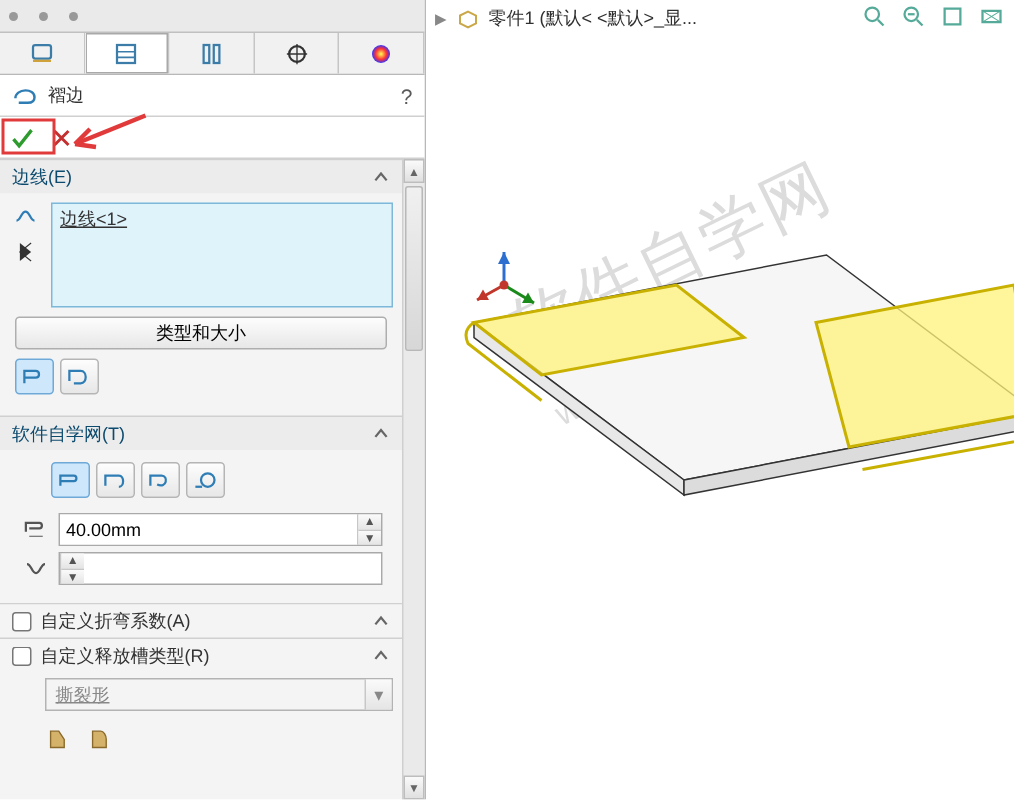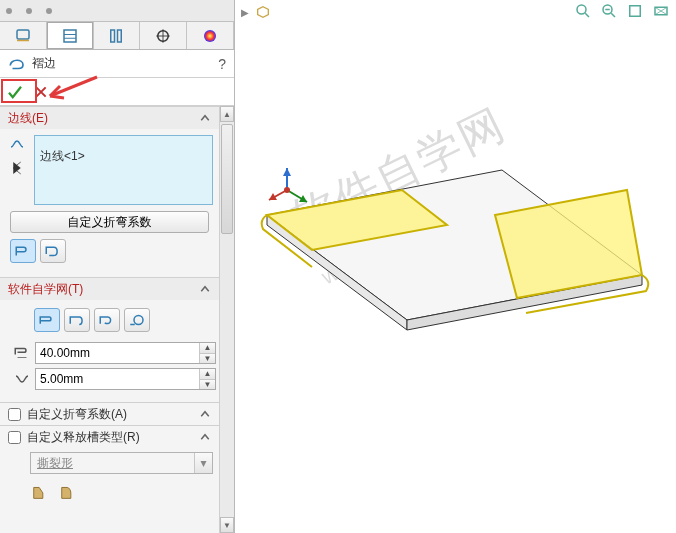--- a/index.html
+++ b/index.html
@@ -1,21 +1,21 @@
 <!DOCTYPE html>
 <html><head>
 <meta charset="utf-8">
 <style>
   * { box-sizing: border-box; margin: 0; padding: 0; font-family: "Microsoft YaHei", Arial, sans-serif; }
   html, body { width: 676px; height: 533px; overflow: hidden; background: #fff; }
   .root { display: flex; width: 100%; height: 100%; position: relative; }
 
   
   .panel {
-    width: 235px; height: 100%; background: #f4f4f4;
+    width: 284px; height: 100%; background: #f4f4f4;
     border-right: 1px solid #b8b8b8; display: flex; flex-direction: column;
     font-size: 12px; color: #333;
   }
   .tabbar-top {
     height: 22px; border-bottom: 1px solid #c0c0c0; display: flex; align-items: center;
     padding-left: 6px; gap: 14px; background:#eaeaea;
   }
   .tabbar-top .dot { width:6px;height:6px;border-radius:50%;background:#999; }
   .tabstrip {
     display: flex; height: 28px; background:#eaeaea; border-bottom:1px solid #b8b8b8;
@@ -45,29 +45,29 @@
   .btn-cancel svg path { stroke:#c43030; stroke-width:3; fill:none; }
   .arrow-callout { position:absolute; left:42px; top:-4px; pointer-events:none; }
 
   .section {
     border-top:1px solid #d0d0d0; background:#f4f4f4;
   }
   .sec-head {
     height:22px; display:flex; align-items:center; padding:0 8px;
     justify-content:space-between; cursor:pointer; background:#ececec;
   }
-  .sec-head .lbl { color:#b91c1c; }
+  .sec-head .lbl { color:#0c4a6e; }
   .chev { width:12px;height:12px; }
   .sec-body { padding:6px 6px 8px 6px; background:#f4f4f4; }
 
   .edge-row { display:flex; gap:6px; }
   .edge-side { width:22px; display:flex; flex-direction:column; gap:6px; align-items:center; }
   .edge-list {
     flex:1; height:70px; background:#dff3fb; border:1px solid #7fb7d9;
-    padding:13px 5px; overflow:auto; color:#333;
+    padding:3px 5px; overflow:auto; color:#333;text-decoration:underline;
   }
   .edge-list div { line-height:15px; }
 
   .wide-btn {
     display:block; width:calc(100% - 8px); margin:6px 4px 4px 4px; height:22px;
     background:linear-gradient(#fdfdfd,#e7e7e7); border:1px solid #aeaeae; border-radius:3px;
     font-size:12px; cursor:pointer;
   }
   .tool-row { display:flex; gap:4px; padding:2px 4px 6px 4px; }
   .tool-btn {
@@ -224,21 +224,21 @@
                   </svg>
                 <svg class="ico16" viewBox="0 0 24 24">
                     <path d="M7 4l10 8-10 8z" fill="#333"></path>
                     <path d="M17 4L7 12l10 8" fill="none" stroke="#333" stroke-width="1"></path>
                   </svg>
               </div>
               <div class="edge-list">
                 <div>边线&lt;1&gt;</div>
               </div>
             </div>
-            <button class="wide-btn">自定义折弯系数</button>
+            <button class="wide-btn">类型和大小</button>
             <div class="tool-row">
               <div class="tool-btn sel">
                 <svg width="18" height="16" viewBox="0 0 24 20">
                     <path d="M3 16V5h10c4 0 4 6 0 6H3" fill="none" stroke="#2f7db5" stroke-width="2"></path>
                   </svg>
               </div>
               <div class="tool-btn">
                 <svg width="18" height="16" viewBox="0 0 24 20">
                     <path d="M3 14V5h10c6 0 6 11 0 11H7" fill="none" stroke="#2f7db5" stroke-width="2"></path>
                   </svg>
@@ -293,21 +293,20 @@
                   </div>
               </div>
             </div>
             <div class="spin-row">
               <span class="ic">
                   <svg width="18" height="18" viewBox="0 0 24 24">
                     <path d="M4 8c4 0 4 8 8 8s4-8 8-8" fill="none" stroke="#555" stroke-width="2"></path>
                   </svg>
                 </span>
               <div class="spin">
-                <input value="5.00mm" style="">
                 <div class="updn">
                     <div>▲</div>
                     <div>▼</div>
                   </div>
               </div>
             </div>
           </div>
         </div>
 
         <div class="section">
@@ -358,20 +357,21 @@
     </div>
   </div>
 
   <div class="viewport">
 
     <div class="crumb">
       <span class="tri">▶</span>
       <svg width="16" height="16" viewBox="0 0 24 24">
           <path d="M4 8l8-4 8 4v8l-8 4-8-4z" fill="none" stroke="#caa84a" stroke-width="2"></path>
         </svg>
+      <span>零件1  (默认&lt; &lt;默认&gt;_显...</span>
     </div>
 
     <div class="vp-toolbar">
       <svg class="ti" viewBox="0 0 24 24">
           <circle cx="10" cy="10" r="6" fill="none" stroke="#5a9" stroke-width="2"></circle>
           <path d="M15 15l5 5" stroke="#5a9" stroke-width="2"></path>
         </svg>
       <svg class="ti" viewBox="0 0 24 24">
           <circle cx="10" cy="10" r="6" fill="none" stroke="#5a9" stroke-width="2"></circle>
           <path d="M15 15l5 5" stroke="#5a9" stroke-width="2"></path>

